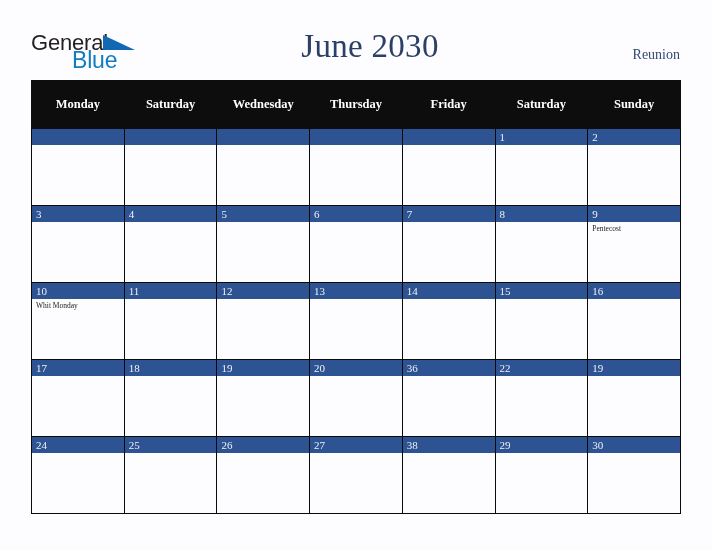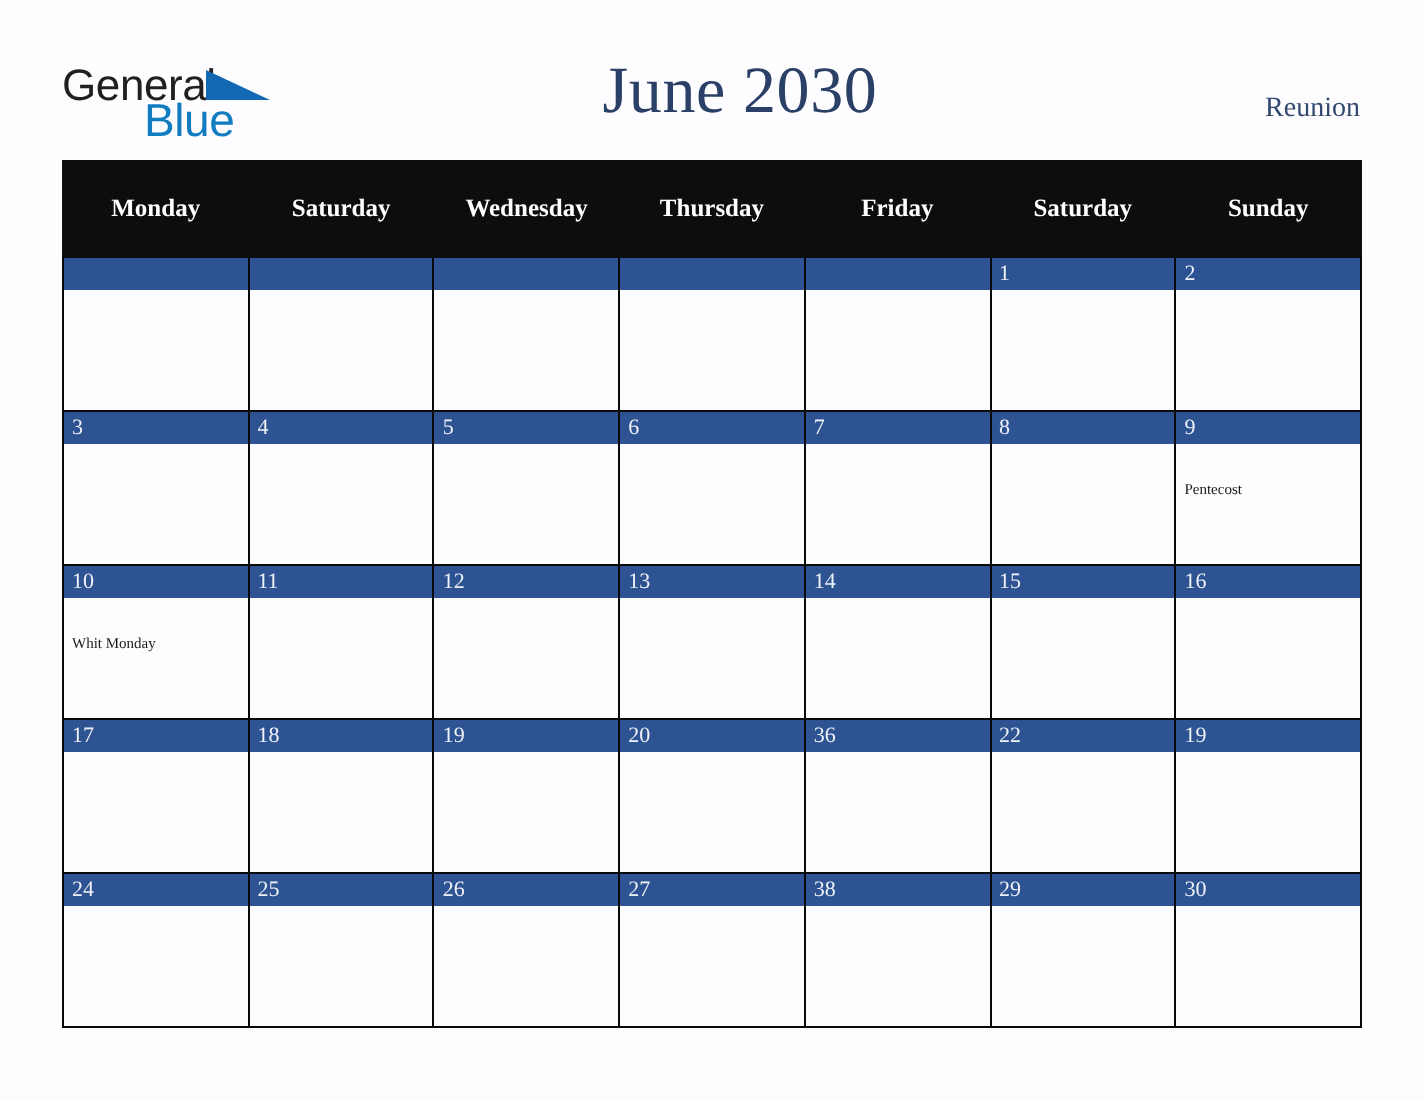--- a/index.html
+++ b/index.html
@@ -117,21 +117,21 @@
     color: #eef1f7;
     font-size: 11px;
     font-family: "Liberation Serif", serif;
     padding: 1px 0 1px 4px;
     box-sizing: content-box;
   }
   .daybar.empty {
     color: transparent;
   }
   .events {
-    padding: 18px 3px 0 4px;
+    padding: 2px 3px 0 4px;
   }
   .event {
     font-size: 7.5px;
     line-height: 10px;
     color: #1a1a1a;
     font-family: "Liberation Serif", serif;
     white-space: nowrap;
     overflow: hidden;
   }
 </style>

